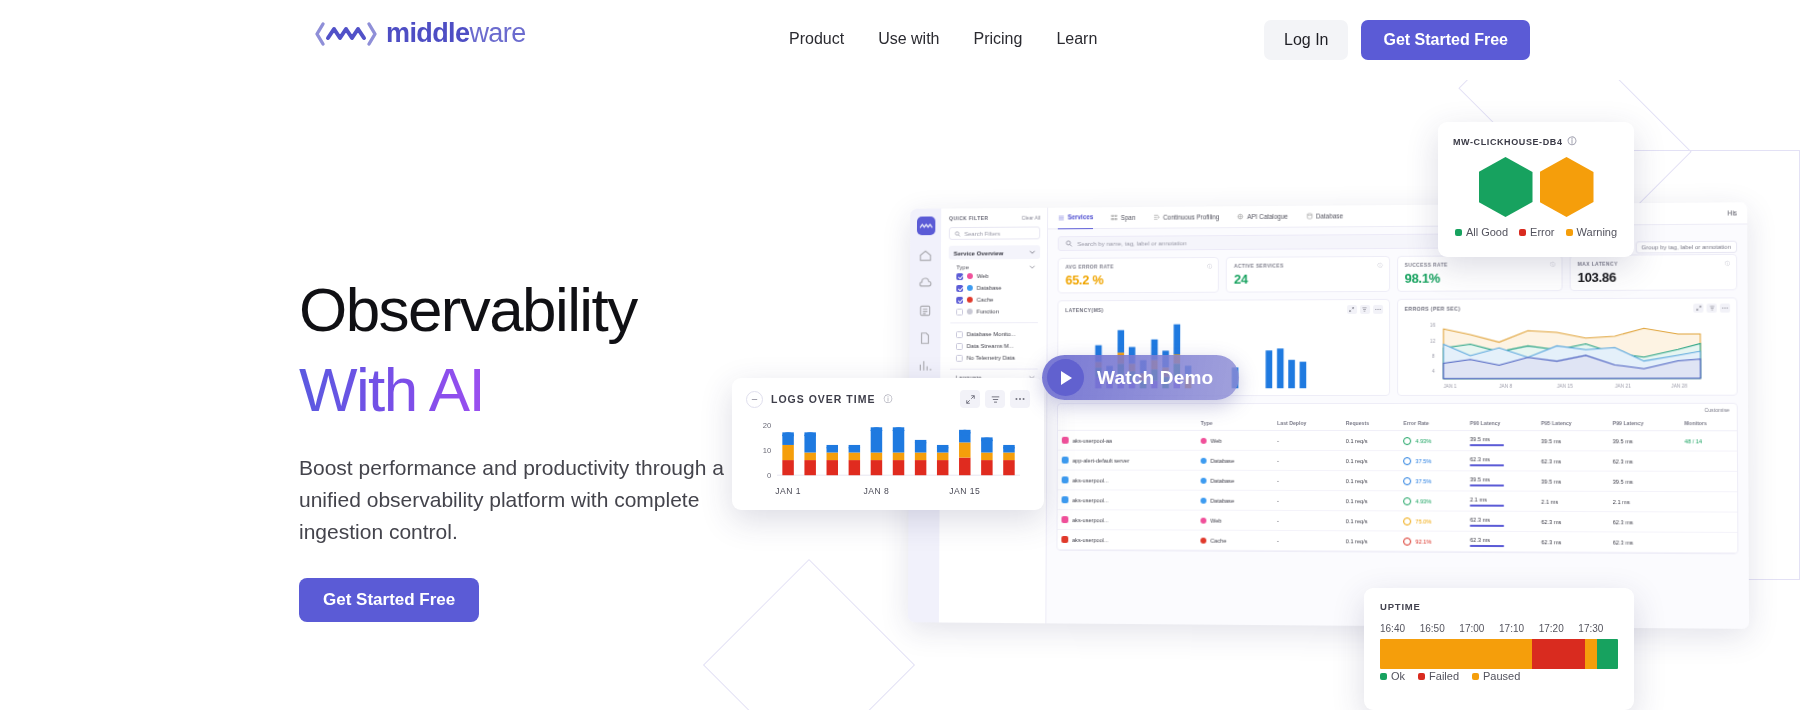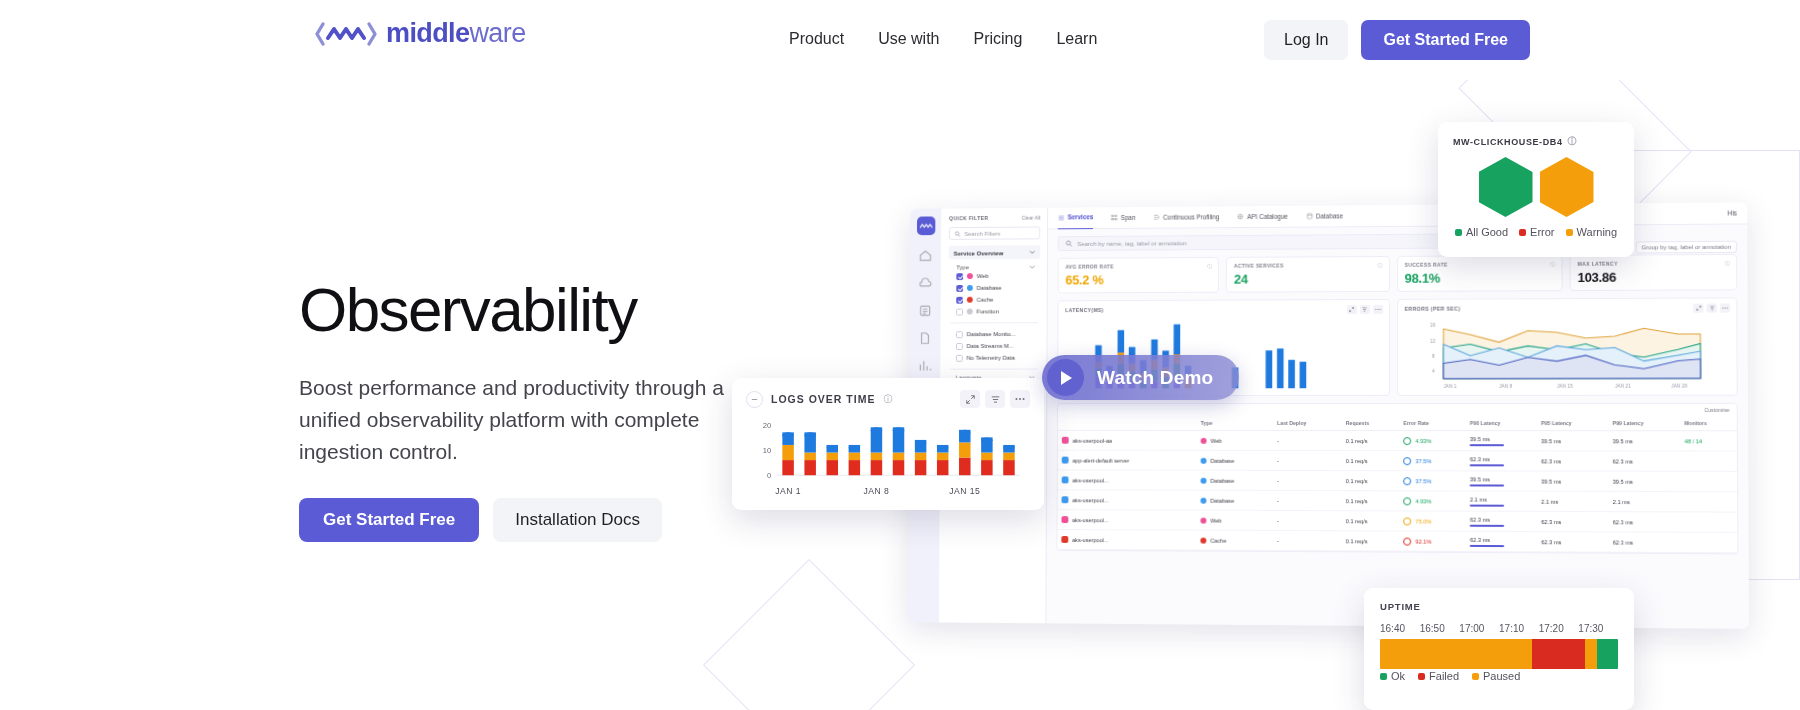--- a/index.html
+++ b/index.html
@@ -241,25 +241,25 @@
   <div class="header-actions">
     <button class="btn-login">Log In</button>
     <button class="btn-primary-sm">Get Started Free</button>
   </div>
 </header>
 
 <section class="hero-left">
   <h1 class="hero-title">
     <br>
     <span>Observability</span><br>
+    <span class="grad">With AI</span>
   </h1>
   <p class="hero-sub">Boost performance and productivity through a unified observability platform with complete ingestion control.</p>
   <div class="hero-ctas">
     <button class="btn-cta-primary">Get Started Free</button>
-    <button class="btn-cta-secondary">Installation Docs</button>
   </div>
 </section>
 
 <div class="hero-visual">
 
   <div class="deco-outline" style="left:640px;top:0px;width:210px;height:120px;transform:rotate(45deg);"></div>
   <div class="deco-outline" style="left:-96px;top:530px;width:150px;height:150px;transform:rotate(45deg);"></div>
   <div class="deco-outline" style="left:700px;top:90px;width:270px;height:430px;"></div>
 
   <div class="dash">

